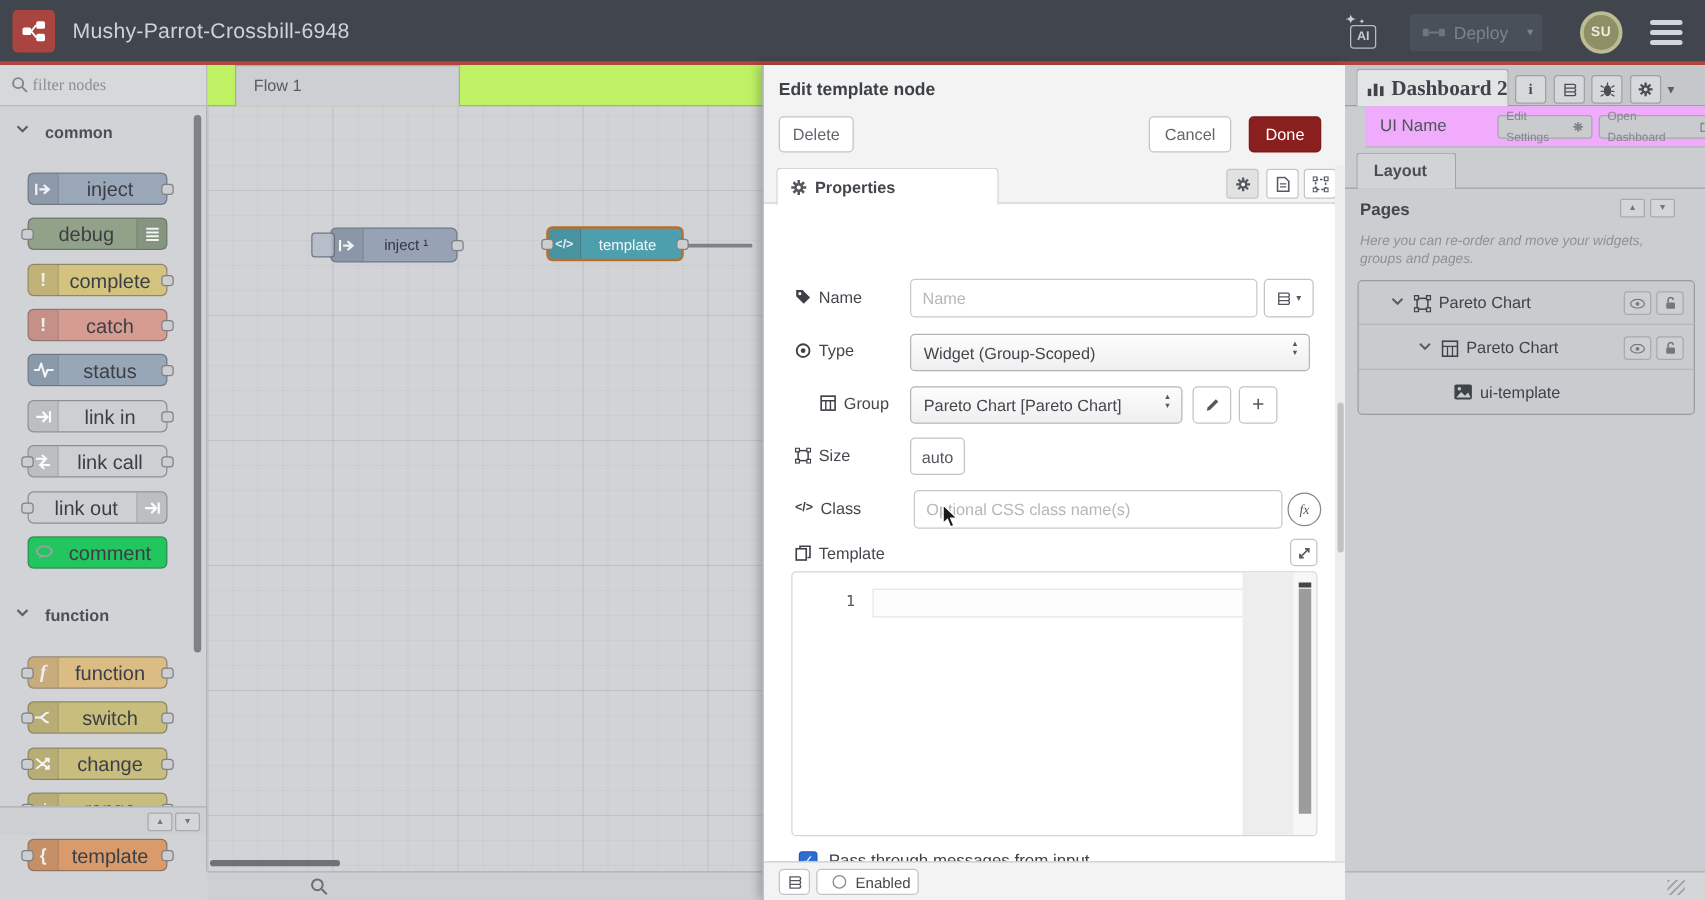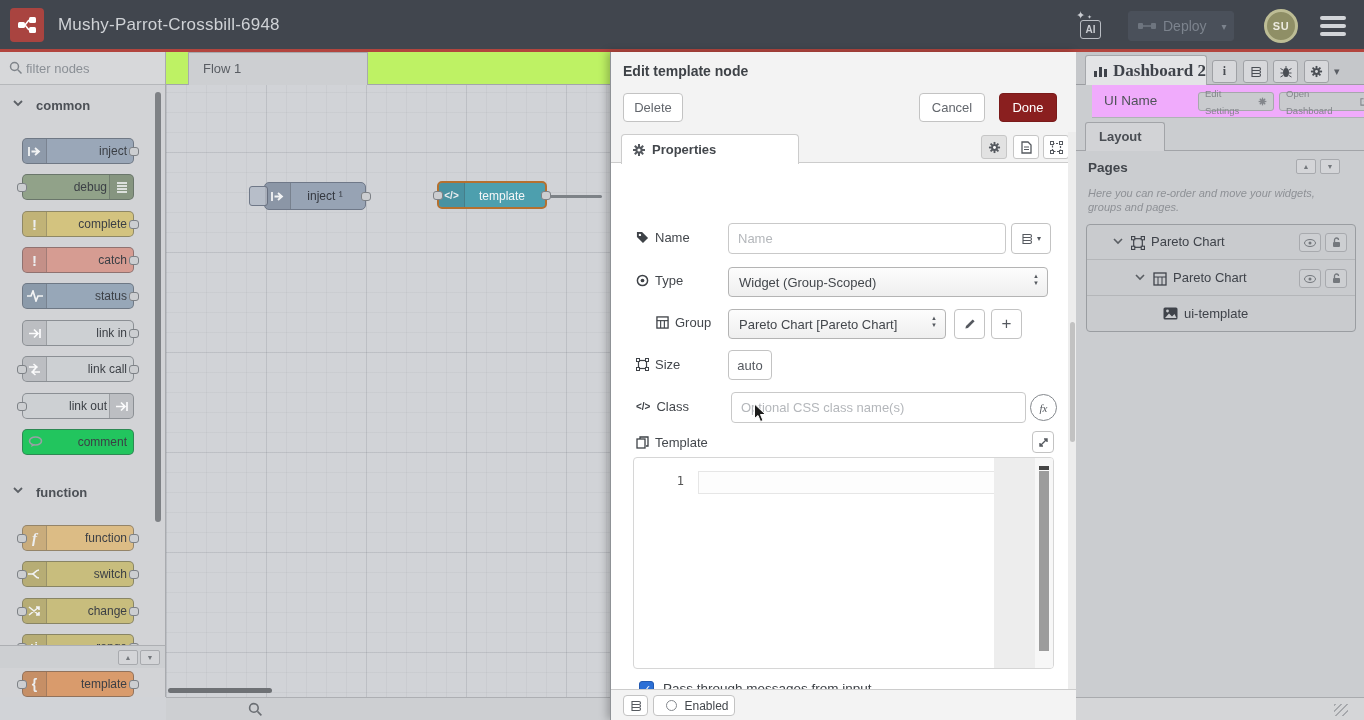--- a/index.html
+++ b/index.html
@@ -19,27 +19,27 @@
   #deploy-btn { position:absolute; left:1128px; top:11px; width:106px; height:30px; background:#4a505a; border:1px solid #4a505a; border-radius:3px; display:flex; align-items:center; gap:7px; padding:0 9px; }
   #deploy-btn .dp-label { color:#7c838d; font-size:14px; }
   #deploy-caret { color:#7c838d; font-size:10px; margin-left:8px; }
   #avatar { position:absolute; left:1264px; top:9px; width:34px; height:34px; border-radius:50%; background:#8f8f66; border:3px solid #bdbd95; color:#eceadf; font-size:11px; font-weight:bold; display:flex; align-items:center; justify-content:center; letter-spacing:.5px; }
   #menu-btn { position:absolute; left:1320px; top:15px; width:26px; height:22px; display:flex; flex-direction:column; justify-content:space-between; padding:1px 0; }
   #menu-btn .bar { height:4px; background:#d2d5d9; border-radius:2px; }
 
   
   #palette { position:absolute; left:0; top:52px; width:166px; height:645px; background:#d2d3d6; border-right:1px solid #a9abaf; }
   #filter-row { position:absolute; left:0; top:0; width:165px; height:33px; background:#d7d8da; border-bottom:1px solid #b6b8bb; }
-  #filter-input { position:absolute; left:26px; top:4px; width:132px; height:24px; border:none; background:transparent; font-size:13px; color:#0f172a; font-family:Liberation Sans, sans-serif; }
+  #filter-input { position:absolute; left:26px; top:4px; width:132px; height:24px; border:none; background:transparent; font-size:13px; color:#0f172a; font-family:Liberation Serif, serif; }
   #filter-input::placeholder { color:#8b9096; }
   .cat-header { position:absolute; left:0; width:144px; height:22px; }
   .cat-chevron { position:absolute; left:13px; top:5px; }
   .cat-label { position:absolute; left:36px; top:3px; font-weight:bold; font-size:13px; color:#4c5056; }
   .pnode { position:absolute; left:22px; width:112px; height:26px; border:1px solid rgba(60,64,70,.45); border-radius:5px; }
-  .plabel { position:absolute; left:26px; right:6px; top:5px; text-align:right; font-size:12px; color:#3b3f45; white-space:nowrap; overflow:hidden; }
+  .plabel { position:absolute; left:26px; right:6px; top:5px; text-align:center; font-size:16px; color:#3b3f45; white-space:nowrap; overflow:hidden; }
   .plabel.lft { left:8px; right:26px; }
   .pic { position:absolute; top:0; bottom:0; width:24px; background:rgba(40,44,50,.10); display:flex; align-items:center; justify-content:center; color:#eceef0; font-weight:bold; }
   .pic.l { left:0; border-right:1px solid rgba(60,64,70,.25); border-radius:4px 0 0 4px; }
   .pic.r { right:0; border-left:1px solid rgba(60,64,70,.25); border-radius:0 4px 4px 0; }
   .port { position:absolute; width:10px; height:9px; background:#ccced1; border:1px solid #7d8186; border-radius:3px; top:8px; }
   .port.l { left:-6px; } .port.r { right:-6px; }
   #palette-scrollbar { position:absolute; left:155px; top:40px; width:6px; height:430px; background:#7e8185; border-radius:3px; }
   #palette-footer { position:absolute; left:0; top:645px; width:166px; height:23px; background:#cdcfd2; border-top:1px solid #adafb3; border-right:1px solid #a9abaf; }
   .mini-btn { position:absolute; top:4px; width:20px; height:15px; background:#d4d5d8; border:1px solid #a8aaae; border-radius:2px; text-align:center; line-height:13px; font-size:7px; color:#74787d; }
 

